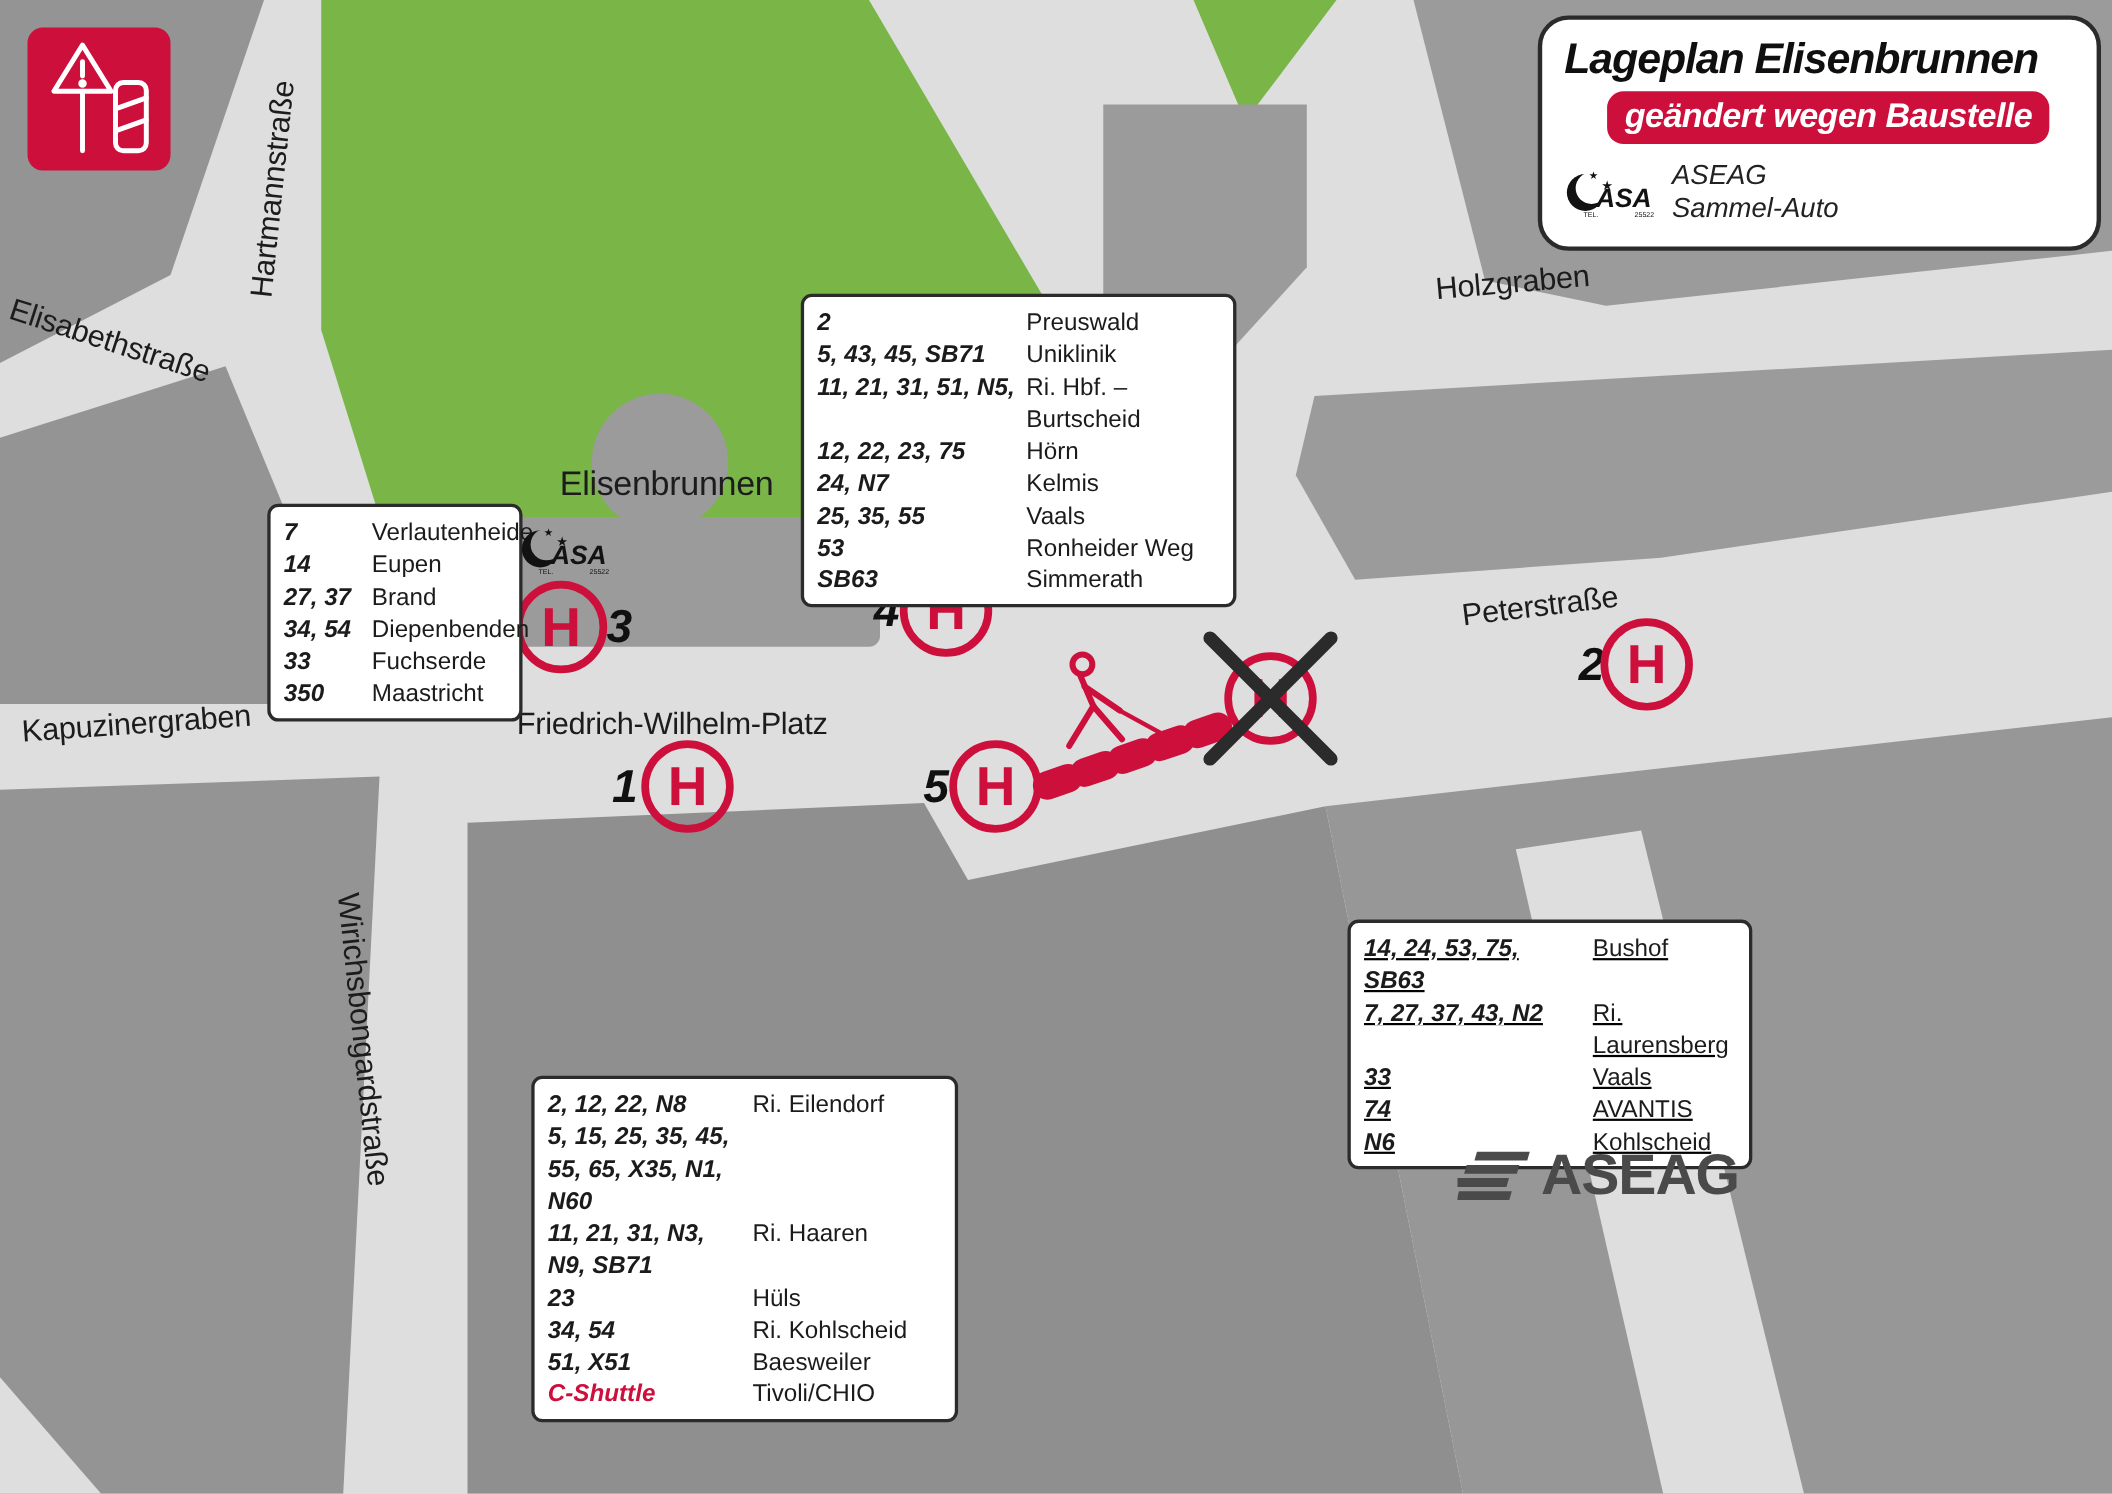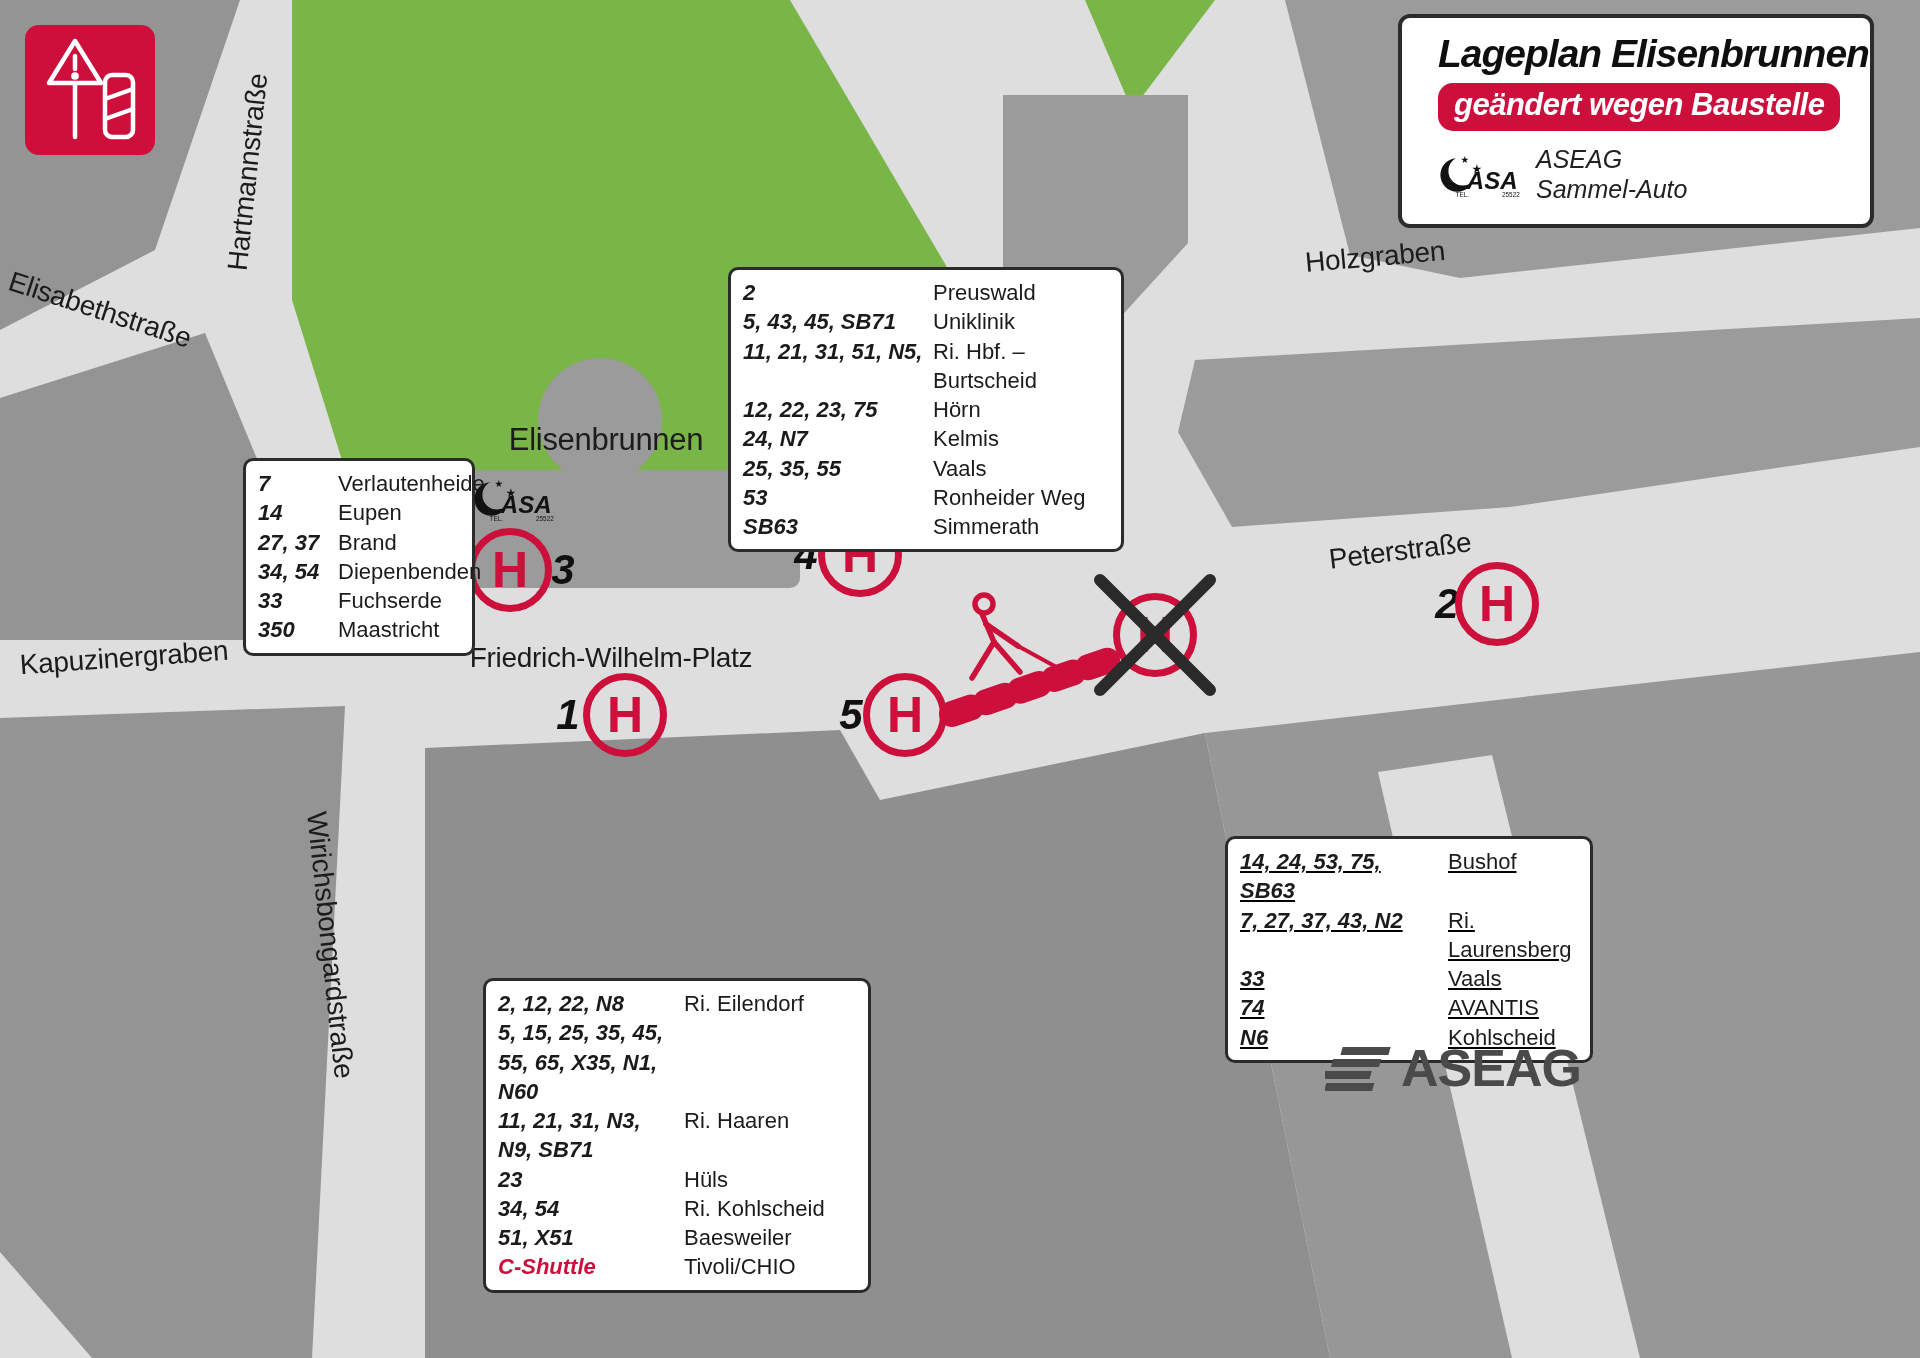--- a/index.html
+++ b/index.html
@@ -28,25 +28,25 @@
 
   
   .rbox{position:absolute;background:#fff;border:3px solid #2b2b2b;border-radius:10px;
     padding:8px 12px;box-sizing:border-box;}
   .rrow{display:flex;font-size:22px;line-height:1.33;color:var(--ink);}
   .routes{font-weight:bold;font-style:italic;flex:0 0 var(--rw,80px);padding-right:8px;}
   .dest{flex:1;}
   .routes.accent{color:var(--red);font-style:italic;}
 
   
-  .card{position:absolute;left:1398px;top:14px;width:476px;height:214px;background:#fff;
-    border:4px solid #2b2b2b;border-radius:12px;padding:14px 36px;box-sizing:border-box;}
+  .card{position:absolute;left:1398px;top:14px;width:512px;height:214px;background:#fff;
+    border:4px solid #2b2b2b;border-radius:28px;padding:14px 20px;box-sizing:border-box;}
   .card-title{font-size:39px;font-weight:bold;font-style:italic;letter-spacing:-1px;color:#0f0f0f;white-space:nowrap;}
   .card-badge{display:inline-block;background:var(--red);color:#fff;font-size:31px;font-weight:bold;
-    font-style:italic;padding:4px 16px 8px;border-radius:15px;margin-top:7px;letter-spacing:-0.5px;white-space:nowrap;}
+    font-style:italic;padding:4px 16px 8px;border-radius:15px;margin-top:7px;letter-spacing:-0.5px;white-space:nowrap;margin-left:39px;}
   .card-operator{display:flex;align-items:center;gap:14px;margin-top:14px;}
   .operator-text{font-size:25px;font-style:italic;color:#222;line-height:1.18;}
 
   .asa-logo{flex:0 0 auto;}
   .asa-logo .cres{fill:#121212;}
   .asa-logo.on-white .hole{fill:#ffffff;}
   .asa-logo.on-gray .hole{fill:var(--bld);}
   .asa-logo text{fill:#121212;font-family:"Liberation Sans",sans-serif;}
 
   .map-asa{position:absolute;left:472px;top:474px;}

